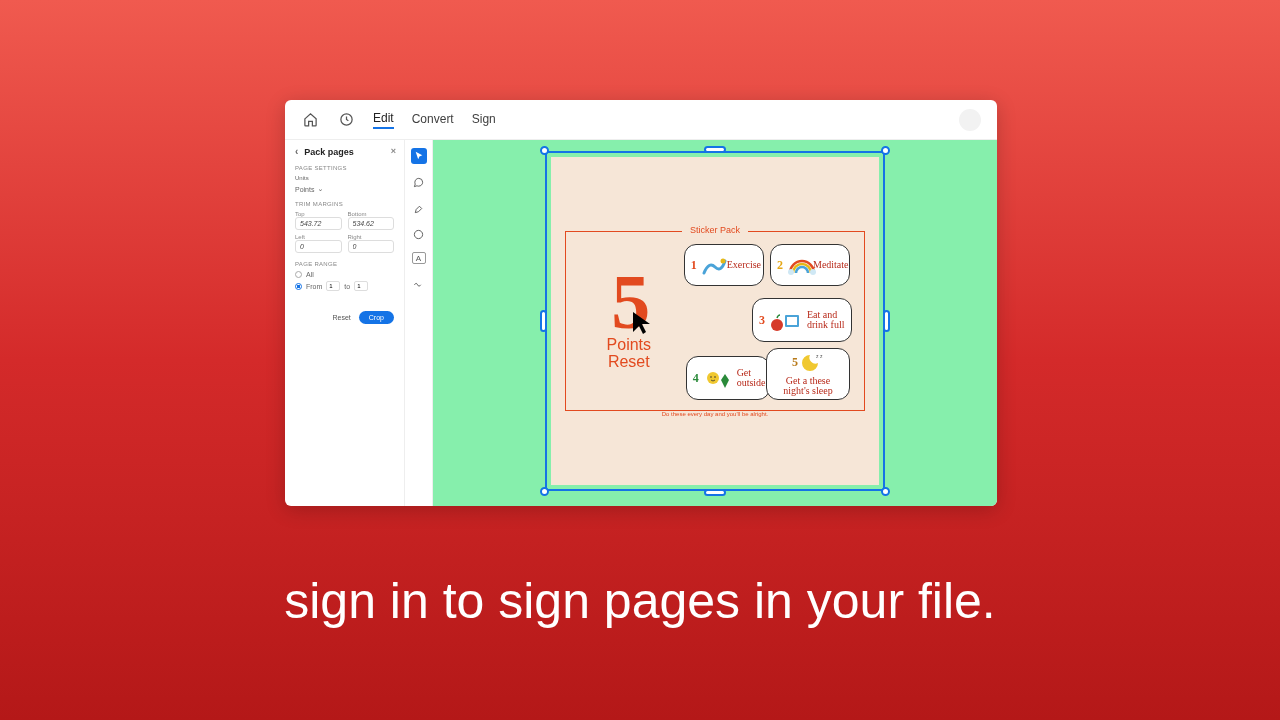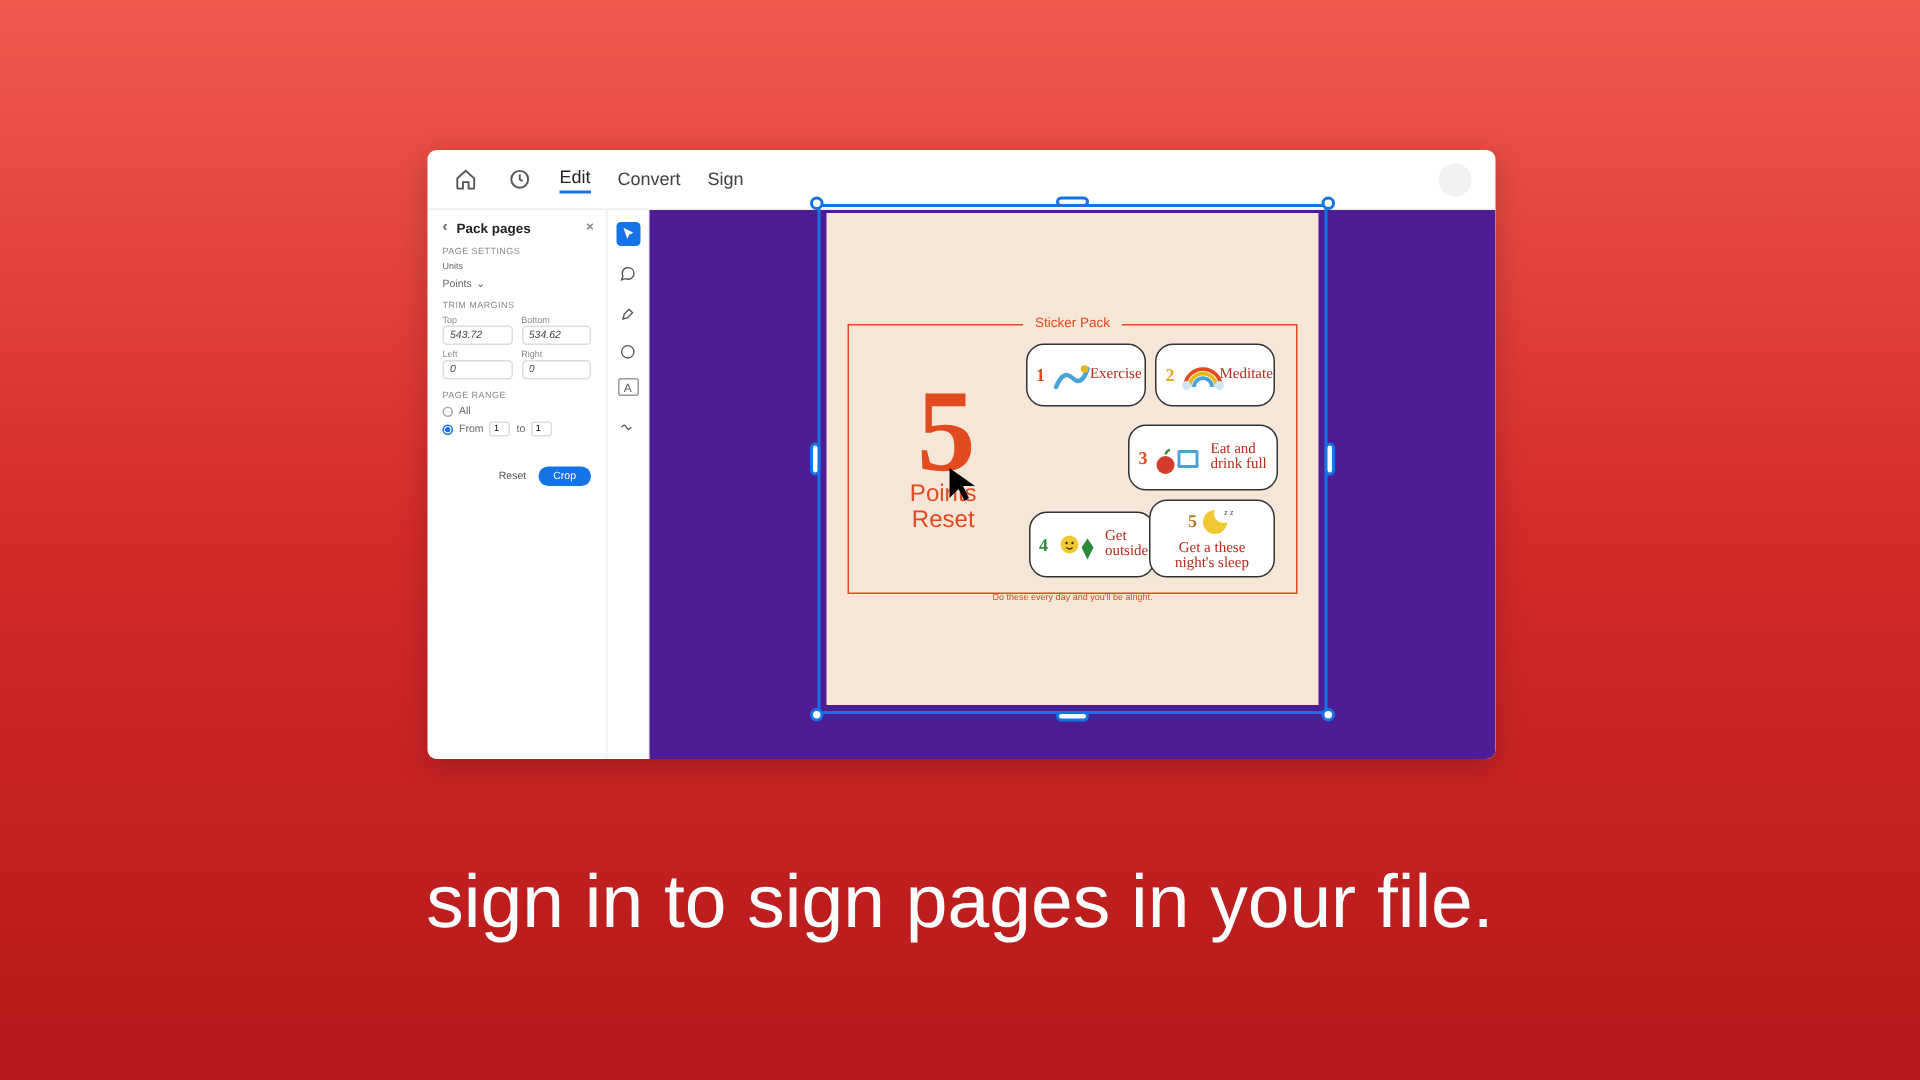--- a/index.html
+++ b/index.html
@@ -25,21 +25,21 @@
   .radio-row { display: flex; align-items: center; gap: 4px; font-size: 7px; margin: 3px 0; }
   .radio-dot { width: 7px; height: 7px; border: 1px solid #aaa; border-radius: 50%; display: inline-block; }
   .radio-dot.sel { border-color: #1473e6; background: radial-gradient(circle, #1473e6 45%, #fff 55%); }
   .range-input { width: 14px; border: 1px solid #ddd; border-radius: 2px; font-size: 6px; padding: 1px 2px; }
   .panel-actions { display: flex; gap: 8px; margin-top: 20px; justify-content: flex-end; }
   .btn-reset { font-size: 7px; color: #555; background: none; border: none; cursor: pointer; }
   .btn-primary { font-size: 7px; color: #fff; background: #1473e6; border: none; border-radius: 10px; padding: 3px 10px; cursor: pointer; }
   .toolrail { width: 28px; border-right: 1px solid #eee; display: flex; flex-direction: column; align-items: center; padding-top: 8px; gap: 10px; }
   .tool { width: 16px; height: 16px; border-radius: 3px; display: flex; align-items: center; justify-content: center; color: #555; font-size: 10px; cursor: pointer; }
   .tool.active { background: #1473e6; color: #fff; }
-  .canvas-area { flex: 1; background: #4c1d95; display: flex; align-items: flex-start; justify-content: center; position: relative; }
+  .canvas-area { flex: 1; background: #86efac; display: flex; align-items: center; justify-content: center; position: relative; }
   .crop-box { position: relative; width: 340px; height: 340px; margin-top: -4px; }
   .crop-border { position: absolute; inset: 0; border: 2.4px solid #1473e6; }
   .handle-c { position: absolute; width: 9px; height: 9px; border: 2px solid #1473e6; background: #fff; border-radius: 50%; }
   .handle-c.tl { left: -5px; top: -5px; } .handle-c.tr { right: -5px; top: -5px; }
   .handle-c.bl { left: -5px; bottom: -5px; } .handle-c.br { right: -5px; bottom: -5px; }
   .handle-m { position: absolute; background: #fff; border: 2px solid #1473e6; border-radius: 4px; }
   .handle-m.t { left: 50%; top: -5px; transform: translateX(-50%); width: 22px; height: 7px; }
   .handle-m.b { left: 50%; bottom: -5px; transform: translateX(-50%); width: 22px; height: 7px; }
   .handle-m.l { left: -5px; top: 50%; transform: translateY(-50%); width: 7px; height: 22px; }
   .handle-m.r { right: -5px; top: 50%; transform: translateY(-50%); width: 7px; height: 22px; }

